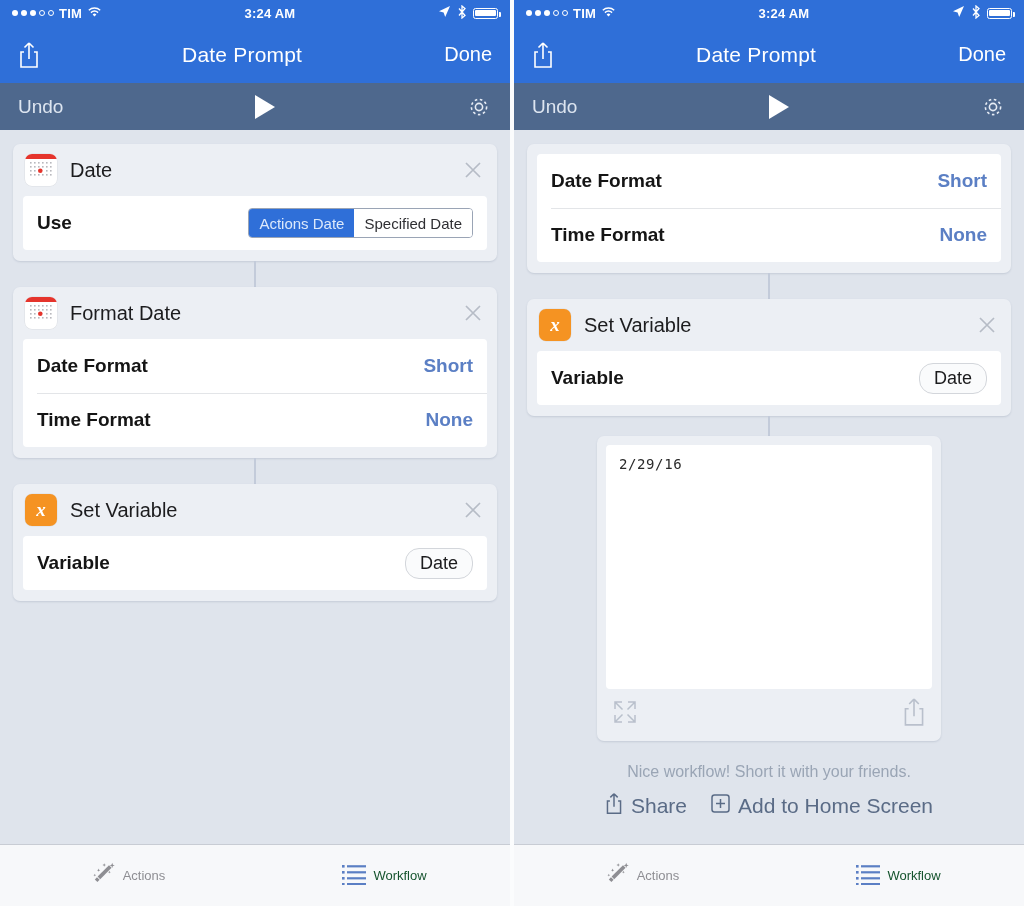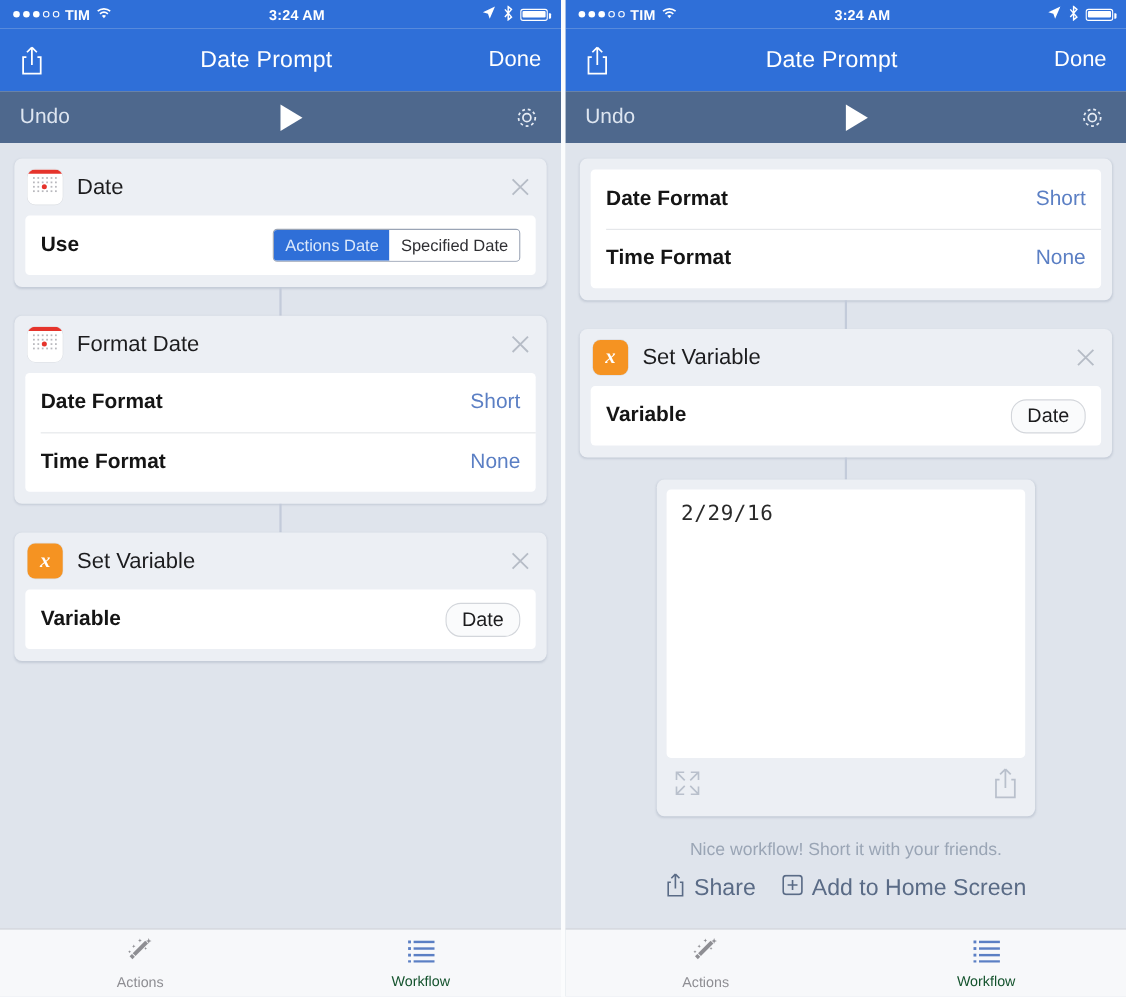--- a/index.html
+++ b/index.html
@@ -102,21 +102,21 @@
   }
   .row {
     display:flex; align-items:center; justify-content:space-between;
     padding: 0 14px; height:54px;
     position:relative;
   }
   .row + .row::before {
     content:""; position:absolute; left:14px; right:0; top:0; height:1px; background:#e3e5e8;
   }
   .row-label { font-size:19px; font-weight:bold; color:#151515; }
-  .row-value { font-size:19px; color:#5b7fc4; }
+  .row-value { font-size:19px; color:#5b7fc4;font-weight:bold; }
 
   
   .seg {
     display:flex; border:1px solid #9aa4b5; border-radius:4px; overflow:hidden;
     height:30px; align-self:center;
   }
   .seg div {
     display:flex; align-items:center; padding: 0 10px;
     font-size:15px; color:#2f2f33; background:#fff;
   }
@@ -139,35 +139,35 @@
   
   .result-wrap { padding: 0 70px; }
   .result {
     background:#eceff4; border-radius:7px; padding:9px 9px 4px 9px;
     box-shadow:0 1px 2px rgba(80,95,120,.18);
   }
   .result-screen {
     background:#fff; border-radius:4px; height:244px;
     padding: 11px 13px;
     font-family:"DejaVu Sans Mono", monospace;
-    font-size:19px; color:#2a2a2a; letter-spacing:.6px;
+    font-size:14px; color:#2a2a2a; letter-spacing:.6px;
   }
   .result-tools { display:flex; align-items:center; justify-content:space-between; padding: 8px 6px 6px 6px; }
 
   .promo { text-align:center; padding-top:22px; }
   .promo-text { font-size:16px; color:#9aa5b5; }
   .promo-actions { display:flex; align-items:center; justify-content:center; gap:24px; margin-top:11px; }
   .promo-btn { display:flex; align-items:center; gap:8px; color:#5a6b86; font-size:21px; }
 
   
   .tabbar {
     height: 62px; background:#f7f8fa; border-top:1px solid #c8ccd4;
     display:flex; flex:0 0 62px;
   }
-  .tab { flex:1; display:flex; flex-direction:column; align-items:center; justify-content:center; gap:3px; }
+  .tab { flex:1; display:flex; align-items:center; justify-content:center; gap:3px; }
   .tab-label { font-size:13px; }
   .tab.inactive .tab-label { color:#8e8e93; }
   .tab.active .tab-label { color:#14532d; }
 </style>
 </head>
 <body>
 
 <div class="stage">
 
   <div class="phone">

